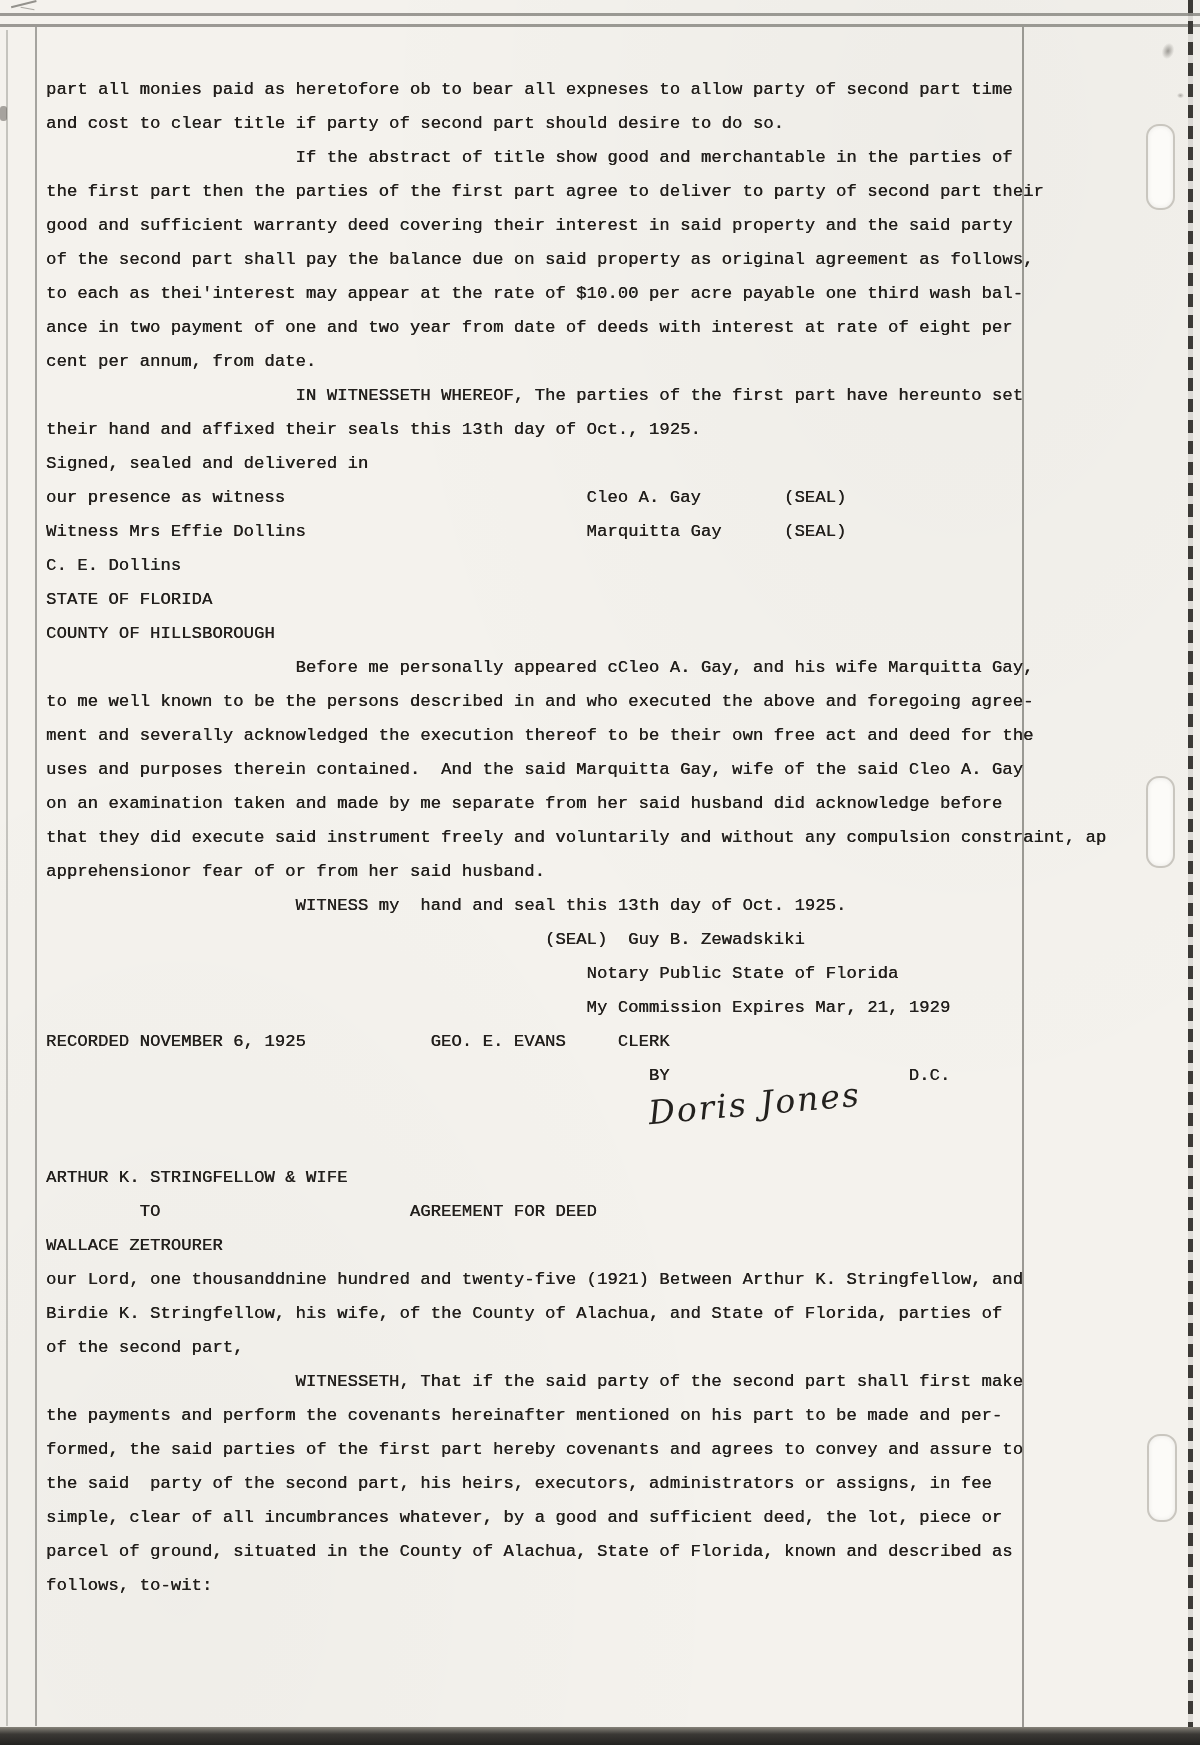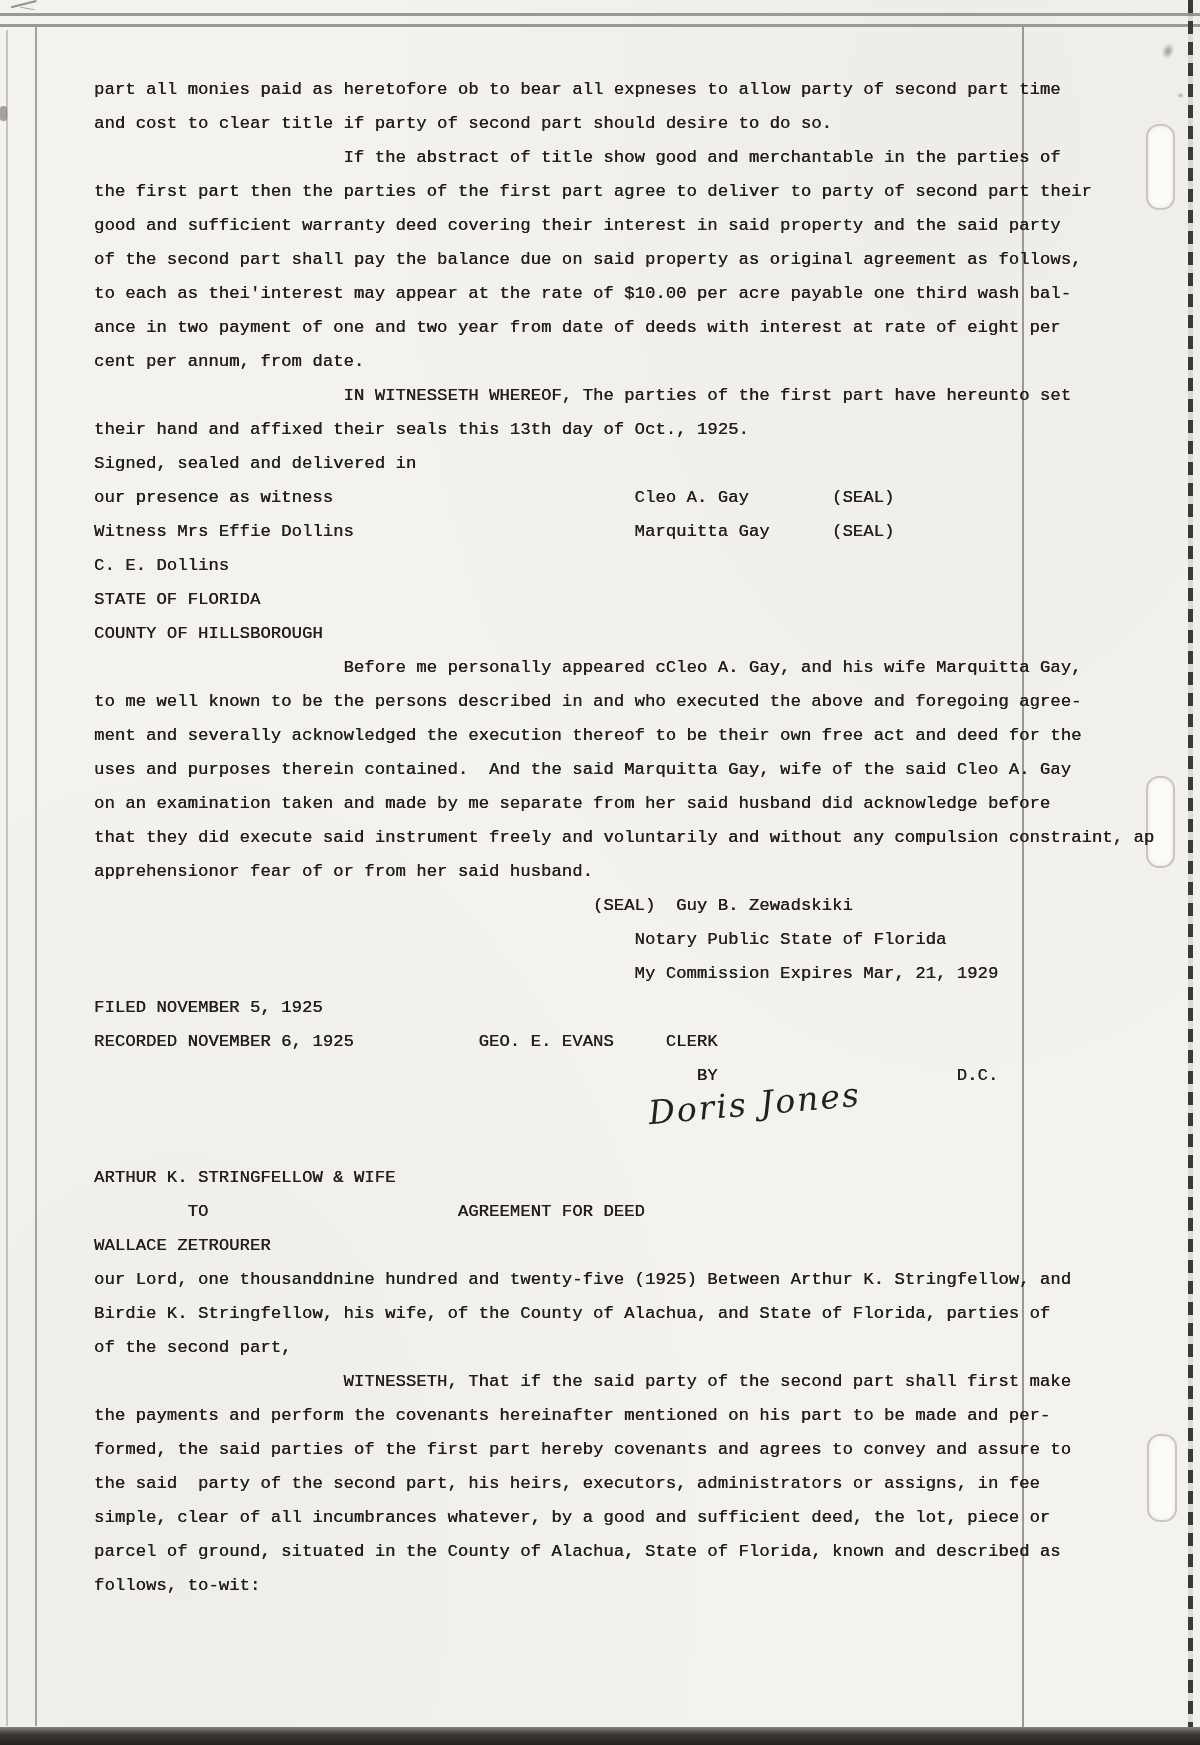--- a/index.html
+++ b/index.html
@@ -34,21 +34,21 @@
     box-shadow:inset 0 0 5px rgba(0,0,0,0.08);
   }
   .hole.h1{left:1146px;top:124px;width:25px;height:82px;}
   .hole.h2{left:1146px;top:776px;width:25px;height:88px;}
   .hole.h3{left:1147px;top:1434px;width:26px;height:84px;}
   .text-flow{
     position:absolute;left:46px;top:73px;
     font-size:17.2px;line-height:34px;letter-spacing:.08px;
     color:var(--ink);text-shadow:.35px 0 0 currentColor;
   }
-  .tline{white-space:pre;height:34px;margin-left:48px;}
+  .tline{white-space:pre;height:34px;}
   .signature{
     position:absolute;left:648px;top:1084px;
     font-family:"DejaVu Serif","Liberation Serif",serif;
     font-style:italic;font-size:33px;color:#23211e;
     transform:rotate(-5deg);letter-spacing:2px;white-space:pre;
   }
   .pencil-tl{position:absolute;left:12px;top:3px;width:26px;height:10px;
     border-top:2px solid rgba(96,93,87,0.65);transform:rotate(-14deg);}
   .pencil-tl2{position:absolute;left:20px;top:8px;width:14px;height:6px;
     border-top:1.5px solid rgba(96,93,87,0.5);transform:rotate(10deg);}
@@ -100,32 +100,32 @@
       <div class="tline">C. E. Dollins</div>
       <div class="tline">STATE OF FLORIDA</div>
       <div class="tline">COUNTY OF HILLSBOROUGH</div>
       <div class="tline">                        Before me personally appeared cCleo A. Gay, and his wife Marquitta Gay,</div>
       <div class="tline">to me well known to be the persons described in and who executed the above and foregoing agree-</div>
       <div class="tline">ment and severally acknowledged the execution thereof to be their own free act and deed for the</div>
       <div class="tline">uses and purposes therein contained.  And the said Marquitta Gay, wife of the said Cleo A. Gay</div>
       <div class="tline">on an examination taken and made by me separate from her said husband did acknowledge before</div>
       <div class="tline">that they did execute said instrument freely and voluntarily and without any compulsion constraint, ap</div>
       <div class="tline">apprehensionor fear of or from her said husband.</div>
+      <div class="tline">                        WITNESS my  hand and seal this 13th day of Oct. 1925.</div>
       <div class="tline">                                                (SEAL)  Guy B. Zewadskiki</div>
       <div class="tline">                                                    Notary Public State of Florida</div>
       <div class="tline">                                                    My Commission Expires Mar, 21, 1929</div>
-      <div class="tline">FILED NOVEMBER 5, 1925</div>
       <div class="tline">RECORDED NOVEMBER 6, 1925            GEO. E. EVANS     CLERK</div>
       <div class="tline">                                                          BY                       D.C.</div>
       <div class="tline">&nbsp;</div>
       <div class="tline">&nbsp;</div>
       <div class="tline">ARTHUR K. STRINGFELLOW &amp; WIFE</div>
       <div class="tline">         TO                        AGREEMENT FOR DEED</div>
       <div class="tline">WALLACE ZETROURER</div>
-      <div class="tline">our Lord, one thousanddnine hundred and twenty-five (1925) Between Arthur K. Stringfellow, and</div>
+      <div class="tline">our Lord, one thousanddnine hundred and twenty-five (1921) Between Arthur K. Stringfellow, and</div>
       <div class="tline">Birdie K. Stringfellow, his wife, of the County of Alachua, and State of Florida, parties of</div>
       <div class="tline">of the second part,</div>
       <div class="tline">                        WITNESSETH, That if the said party of the second part shall first make</div>
       <div class="tline">the payments and perform the covenants hereinafter mentioned on his part to be made and per-</div>
       <div class="tline">formed, the said parties of the first part hereby covenants and agrees to convey and assure to</div>
       <div class="tline">the said  party of the second part, his heirs, executors, administrators or assigns, in fee</div>
       <div class="tline">simple, clear of all incumbrances whatever, by a good and sufficient deed, the lot, piece or</div>
       <div class="tline">parcel of ground, situated in the County of Alachua, State of Florida, known and described as</div>
       <div class="tline">follows, to-wit:</div>
     </div>

